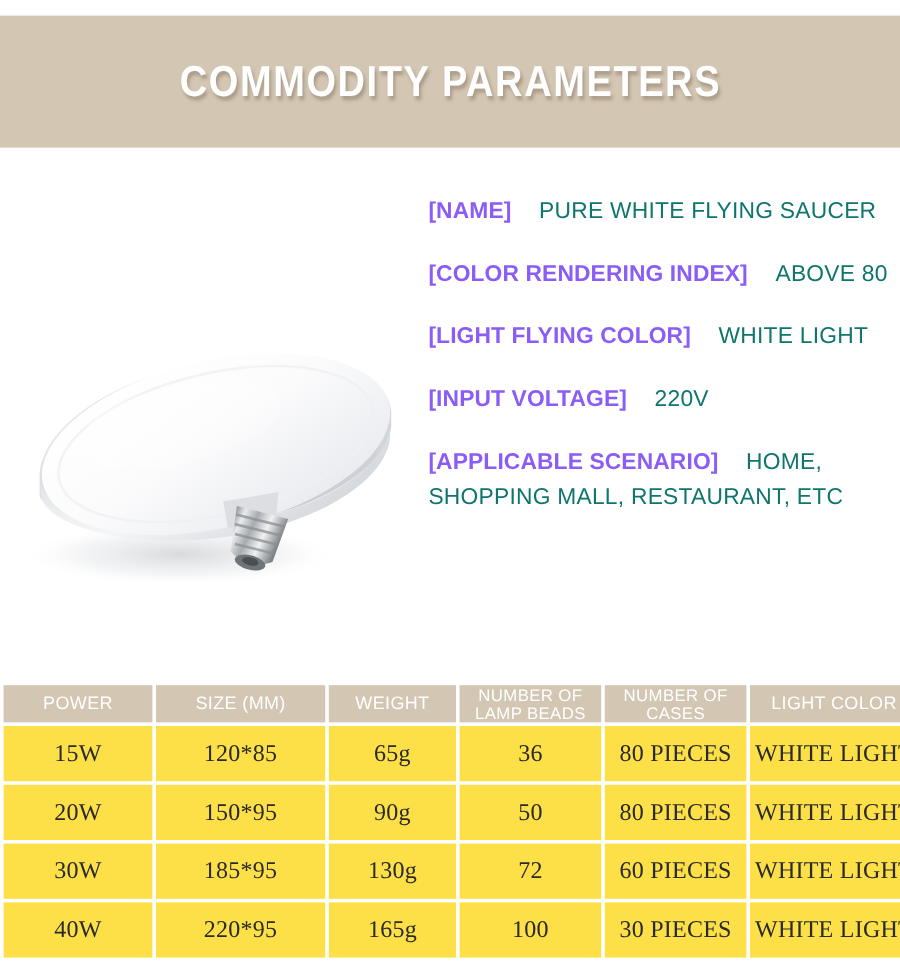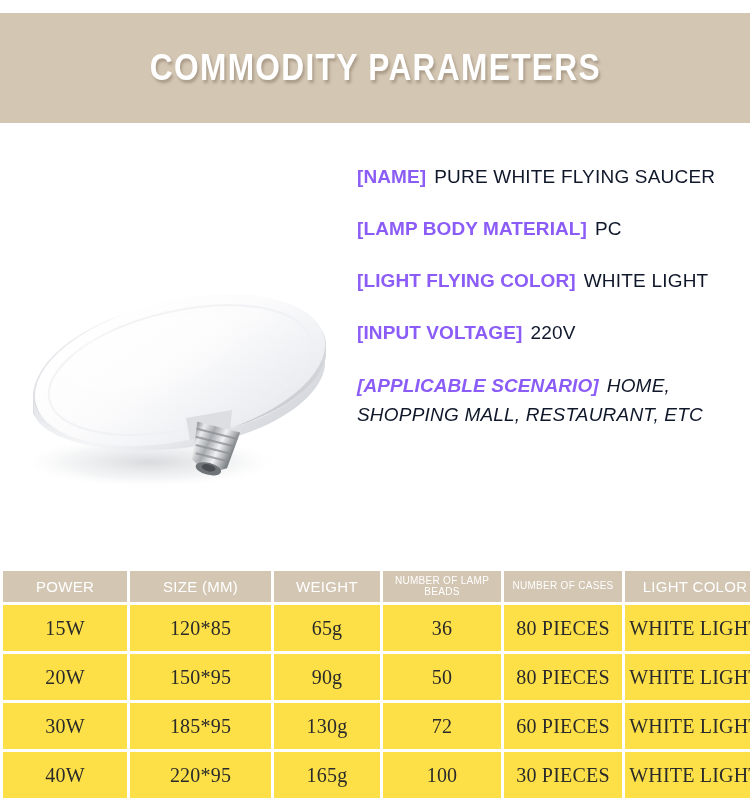--- a/index.html
+++ b/index.html
@@ -64,32 +64,31 @@
   }
   .spec-row {
     height: 52px;
     line-height: 28px;
     white-space: nowrap;
     font-size: 19px;
   }
   .spec-row.wrap {
     white-space: normal;
     line-height: 29px;
-    font-style: italic;
   }
   .spec-key {
     color: #8b5cf6;
     font-weight: 600;
     letter-spacing: 0.1px;
   }
   .spec-val {
-    color: #0f172a;
+    color: #0f766e;
     font-weight: 300;
     letter-spacing: 0.2px;
-    padding-left: 8px;
+    padding-left: 23px;
     margin-top: 20px;
   }
 
   
   .spec-table {
     position: absolute;
     left: 0;
     top: 568px;
     width: 750px;
     border-collapse: separate;
@@ -101,21 +100,21 @@
     color: #ffffff;
     font-weight: normal;
     font-size: 15px;
     height: 31px;
     padding: 0 2px;
     letter-spacing: 0.3px;
     vertical-align: middle;
     line-height: 1.05;
   }
   .spec-table th.two-line {
-    font-size: 10px;
+    font-size: 14px;
   }
   .spec-table td {
     background: #fde047;
     color: #2a2a2a;
     font-family: "Liberation Serif", "DejaVu Serif", serif;
     font-size: 20px;
     height: 44px;
     text-align: center;
     vertical-align: middle;
     letter-spacing: 0.2px;
@@ -204,21 +203,21 @@
       <ellipse cx="214" cy="218" rx="7" ry="3.4" fill="#4b4f53"></ellipse>
     </g>
   </svg>
 </div>
 
 <div class="spec-list">
   <div class="spec-row">
     <span class="spec-key">[NAME]</span><span class="spec-val">PURE WHITE FLYING SAUCER</span>
   </div>
   <div class="spec-row">
-    <span class="spec-key">[LAMP BODY MATERIAL]</span><span class="spec-val">PC</span>
+    <span class="spec-key">[COLOR RENDERING INDEX]</span><span class="spec-val">ABOVE 80</span>
   </div>
   <div class="spec-row">
     <span class="spec-key">[LIGHT FLYING COLOR]</span><span class="spec-val">WHITE LIGHT</span>
   </div>
   <div class="spec-row">
     <span class="spec-key">[INPUT VOLTAGE]</span><span class="spec-val">220V</span>
   </div>
   <div class="spec-row wrap">
     <span class="spec-key">[APPLICABLE SCENARIO]</span><span class="spec-val">HOME, SHOPPING MALL, RESTAURANT, ETC</span>
   </div>

